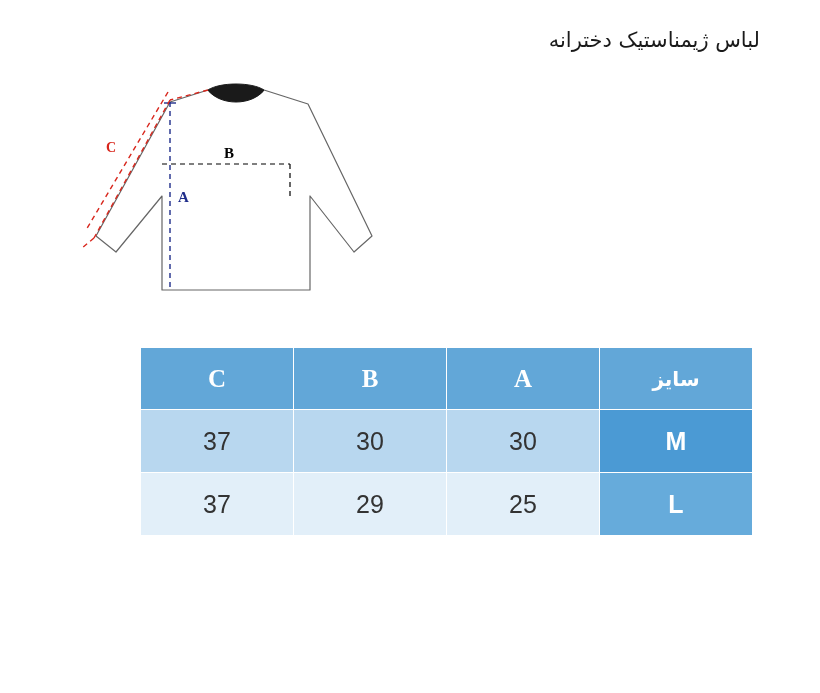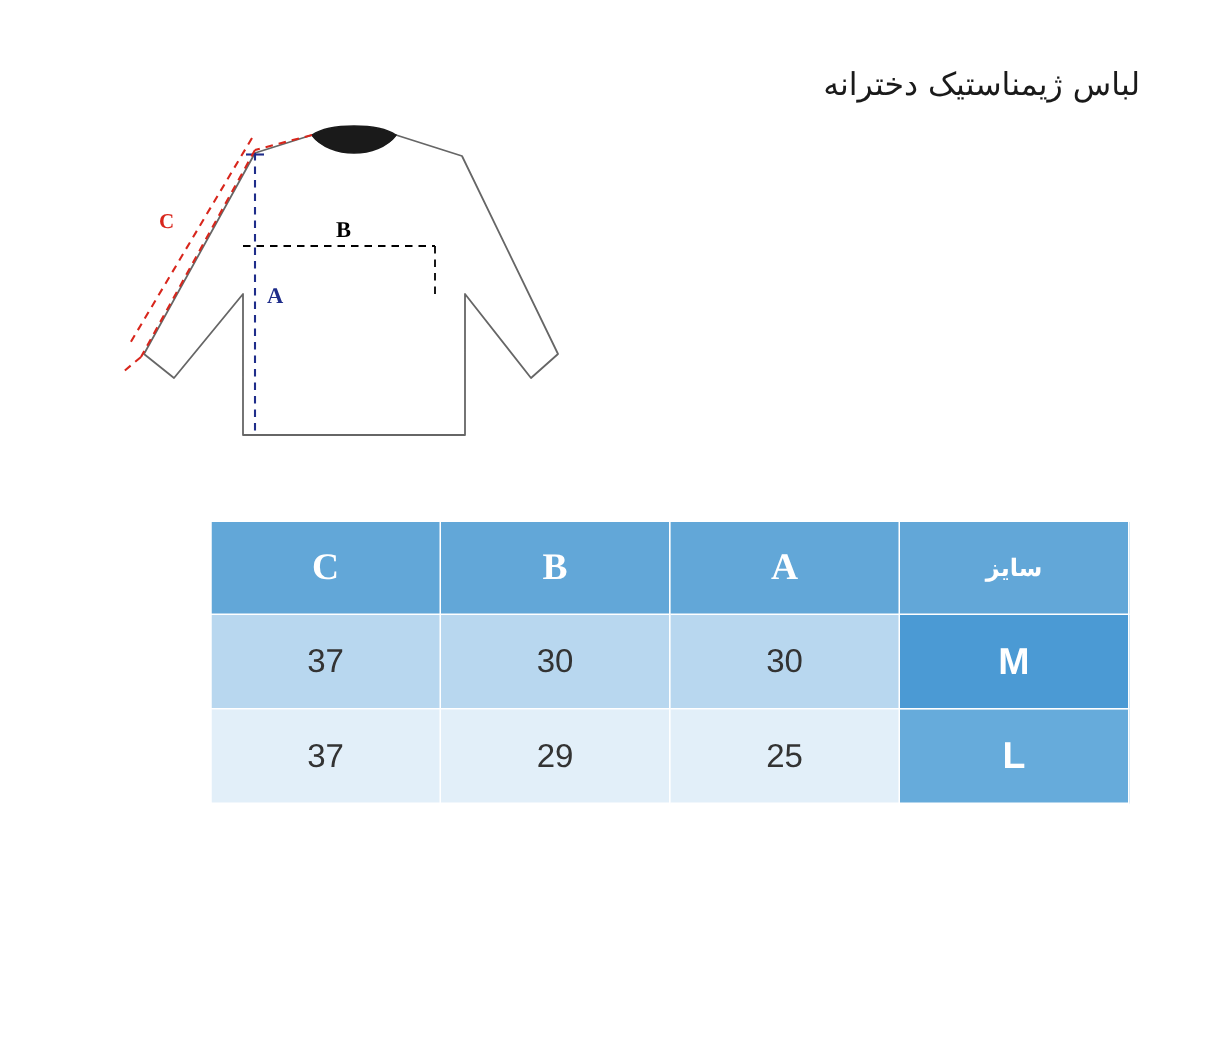--- a/index.html
+++ b/index.html
@@ -17,21 +17,21 @@
 
   #page {
     position: relative;
     width: 820px;
     height: 693px;
   }
 
   
   .title {
     position: absolute;
-    top: 44px;
+    top: 28px;
     right: 60px;
     font-size: 21px;
     color: #1a1a1a;
     direction: rtl;
     text-align: center;
     white-space: nowrap;
     font-family: "DejaVu Sans", sans-serif;
   }
 
   
@@ -71,28 +71,28 @@
     color: #ffffff;
     font-size: 25px;
     font-weight: bold;
     text-align: center;
     vertical-align: middle;
     border: 1px solid #ffffff;
     font-family: "Liberation Serif", serif;
   }
   .hdr.size-hdr {
     font-family: "DejaVu Sans", sans-serif;
-    font-size: 16px;
+    font-size: 20px;
     direction: rtl;
   }
 
   .cell {
     text-align: center;
     vertical-align: middle;
-    font-size: 22px;
+    font-size: 25px;
     color: #333333;
     border: 1px solid #ffffff;
     font-family: "Liberation Sans", sans-serif;
   }
   .cell.shade-a { background: #b8d7ef; }
   .cell.shade-b { background: #e2eff9; }
 
   .size-cell {
     text-align: center;
     vertical-align: middle;

